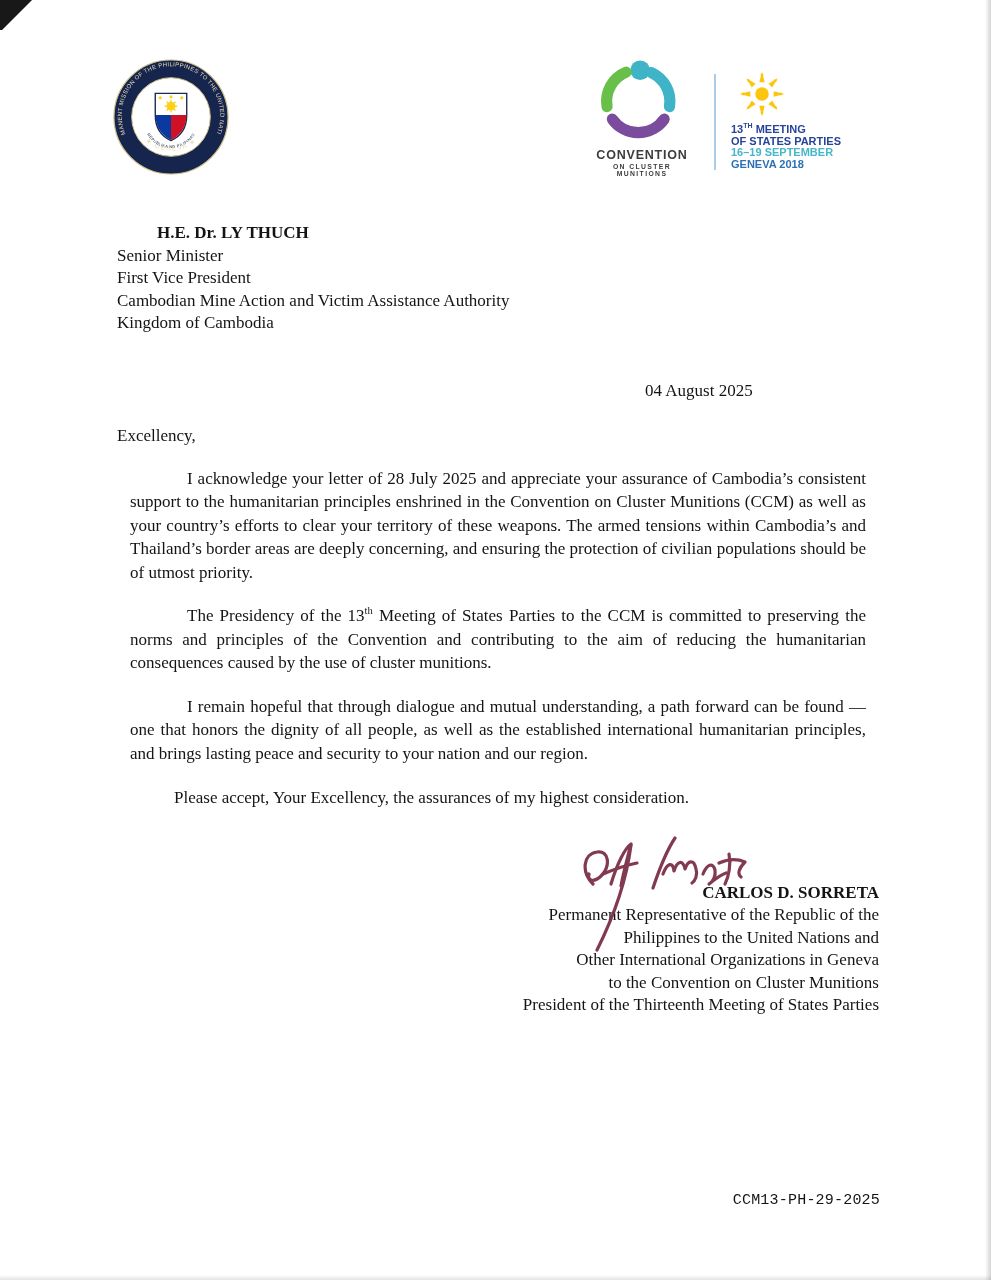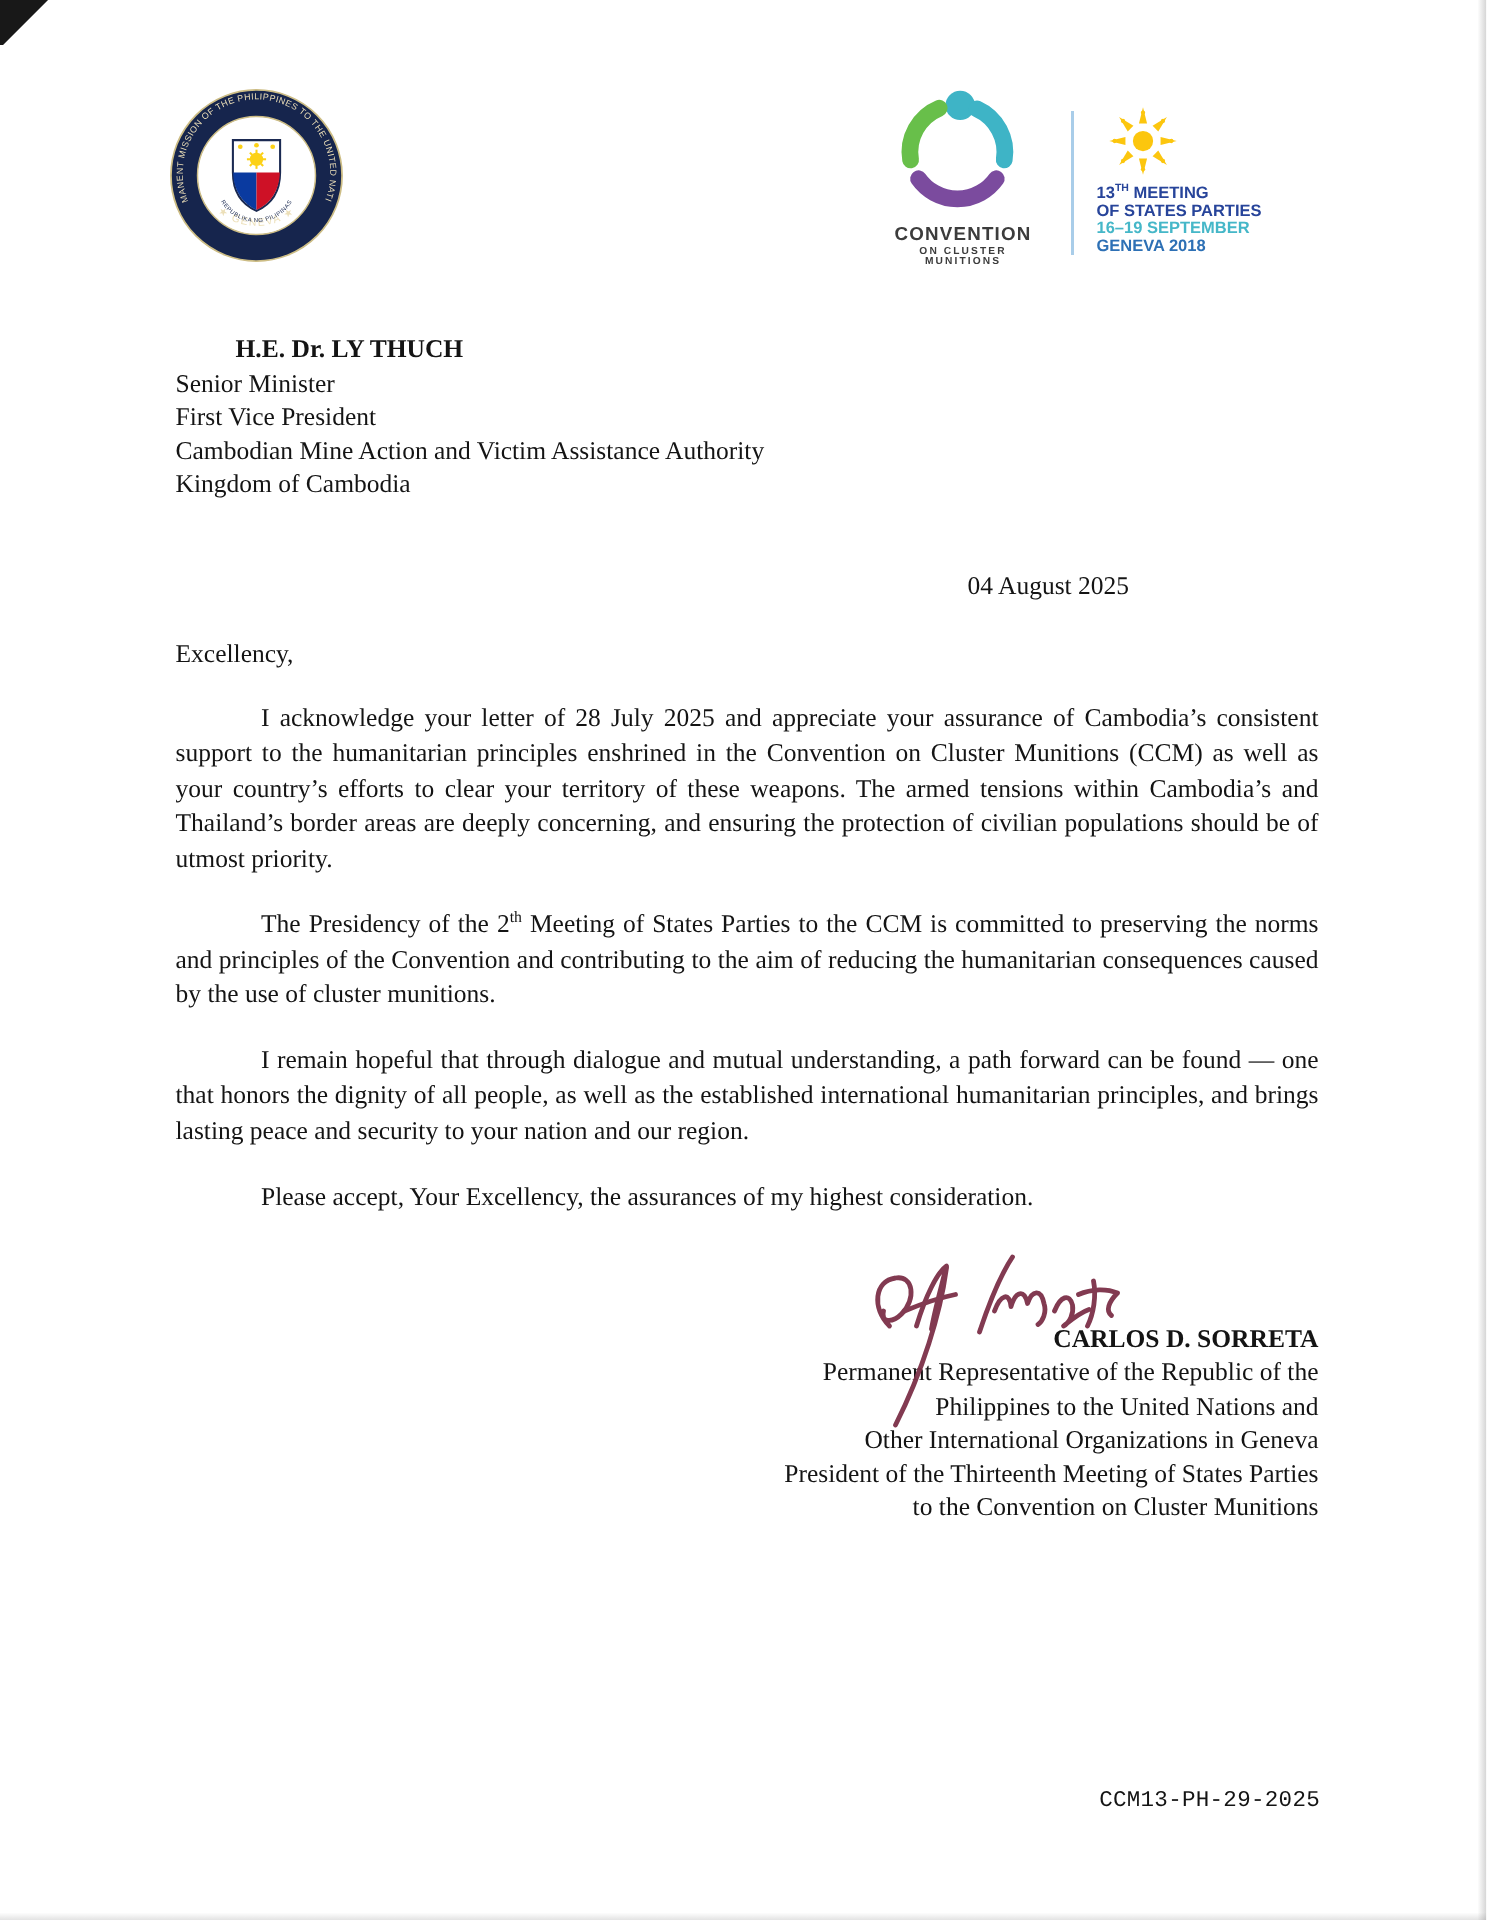--- a/index.html
+++ b/index.html
@@ -54,21 +54,21 @@
   
   .letter {
     position: absolute; left: 117px; top: 222px; width: 762px;
     font-size: 17px;
   }
   .recipient p { margin: 0; line-height: 22.5px; }
   .recipient .recipient-name { font-weight: bold; margin-left: 40px; }
   .date-line { margin: 44px 0 0 528px; line-height: 23px; }
   .salutation { margin: 22px 0 0; line-height: 23px; }
   .para {
-    margin: 20px 0 0; text-align: justify; text-indent: 57px;
+    margin: 20px 13px 0; text-align: justify; text-indent: 57px;
     line-height: 23.5px;
   }
   .para sup { font-size: 0.62em; vertical-align: super; line-height: 0; }
   .closing { margin: 21px 0 0; text-indent: 57px; line-height: 23.5px; }
 
   
   .sig-block {
     position: relative;
     margin: 30px 0 0 auto;
     width: 420px;
@@ -188,21 +188,21 @@
       <p>Cambodian Mine Action and Victim Assistance Authority</p>
       <p>Kingdom of Cambodia</p>
     </div>
 
     <div class="date-line">04 August 2025</div>
 
     <div class="salutation">Excellency,</div>
 
     <p class="para">I acknowledge your letter of 28 July 2025 and appreciate your assurance of Cambodia’s consistent support to the humanitarian principles enshrined in the Convention on Cluster Munitions (CCM) as well as your country’s efforts to clear your territory of these weapons. The armed tensions within Cambodia’s and Thailand’s border areas are deeply concerning, and ensuring the protection of civilian populations should be of utmost priority.</p>
 
-    <p class="para"><span>The Presidency of the 2</span><sup>th</sup><span> Meeting of States Parties to the CCM is committed to preserving the norms and principles of the Convention and contributing to the aim of reducing the humanitarian consequences caused by the use of cluster munitions.</span></p>
+    <p class="para"><span>The Presidency of the 13</span><sup>th</sup><span> Meeting of States Parties to the CCM is committed to preserving the norms and principles of the Convention and contributing to the aim of reducing the humanitarian consequences caused by the use of cluster munitions.</span></p>
 
     <p class="para">I remain hopeful that through dialogue and mutual understanding, a path forward can be found — one that honors the dignity of all people, as well as the established international humanitarian principles, and brings lasting peace and security to your nation and our region.</p>
 
     <p class="closing">Please accept, Your Excellency, the assurances of my highest consideration.</p>
 
     <div class="sig-block">
       <svg class="sig-scribble" width="208" height="122" viewBox="0 0 208 122" aria-hidden="true">
         <g fill="none" stroke="#7c3048" stroke-width="3.2" stroke-linecap="round" stroke-linejoin="round" opacity="0.95">
           <path d="M28,52 C16,40 18,22 32,20 C44,18 46,34 36,44 C30,50 22,50 24,42"></path>
           <path d="M46,52 C52,32 60,16 66,12 C62,28 58,42 56,54"></path>
@@ -212,21 +212,21 @@
           <path d="M138,42 C142,32 148,30 150,38 C151,44 148,50 144,52 C149,48 155,43 161,41"></path>
           <path d="M164,22 C166,32 164,44 160,52"></path>
           <path d="M154,31 C163,27 173,27 180,30 C174,36 172,42 176,45"></path>
           <path d="M66,13 C62,44 50,82 32,118"></path>
         </g>
       </svg>
       <div class="sig-name">CARLOS D. SORRETA</div>
       <div class="sig-title">Permanent Representative of the Republic of the</div>
       <div class="sig-title">Philippines to the United Nations and</div>
       <div class="sig-title">Other International Organizations in Geneva</div>
+      <div class="sig-title">to the Convention on Cluster Munitions</div>
       <div class="sig-title">President of the Thirteenth Meeting of States Parties</div>
-      <div class="sig-title">to the Convention on Cluster Munitions</div>
     </div>
 
   </div>
 
   <div class="doc-ref">CCM13-PH-29-2025</div>
 
 </div>
 
 </body></html>

